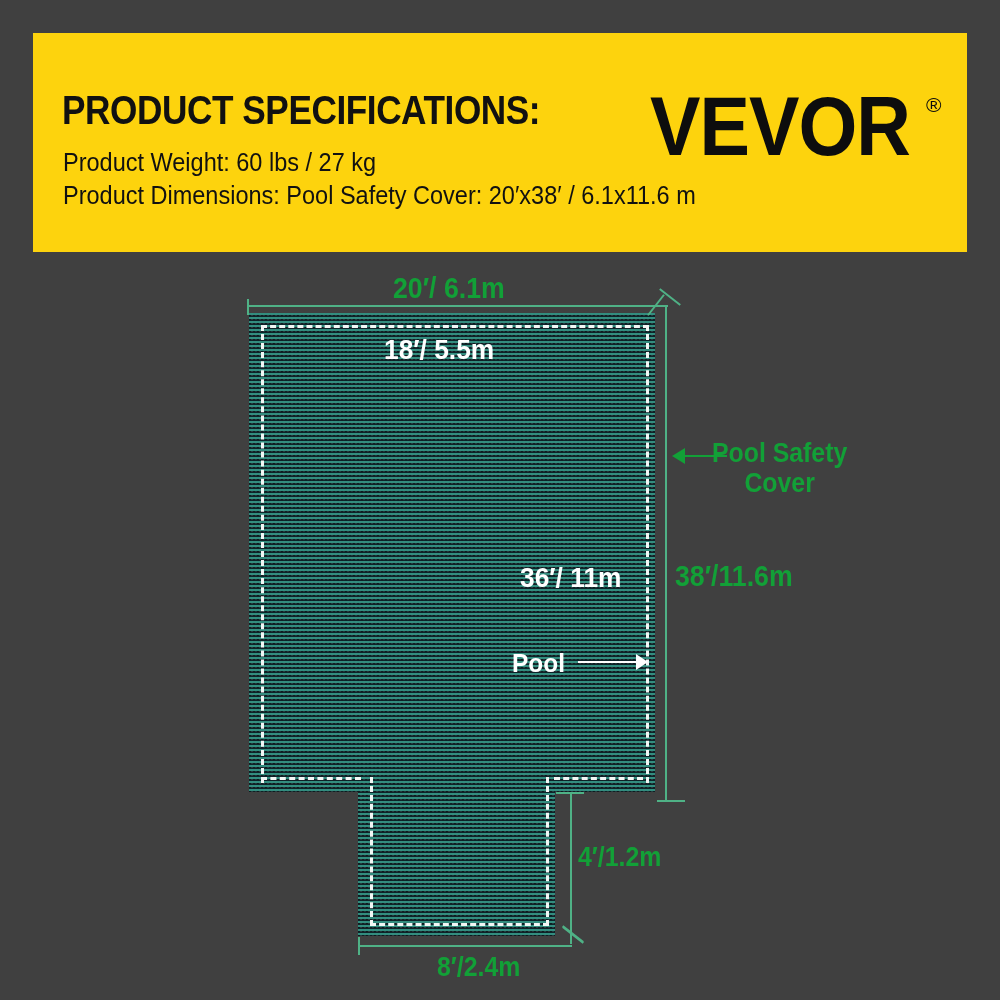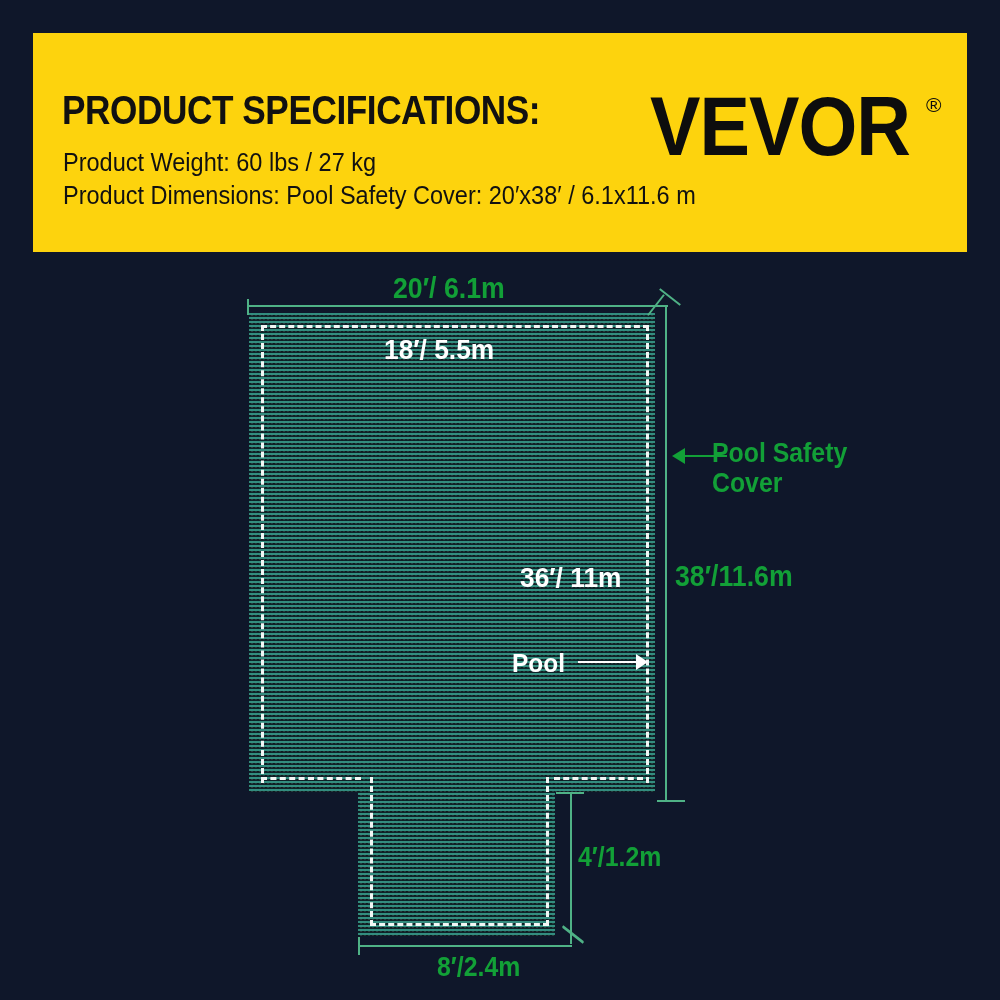--- a/index.html
+++ b/index.html
@@ -2,21 +2,21 @@
 <html style="--banner-bg: #FDD30D; --accent: #4FB286; --accent-text: #12A037;"><head>
 <meta charset="utf-8">
 <style>
   html,body{margin:0;padding:0;}
   body{
     width:1000px;height:1000px;
     background:#ffffff;
     font-family:"Liberation Sans", sans-serif;
     overflow:hidden;position:relative;
   }
-  .page{position:absolute;inset:0;background:#0f172a;}
+  .page{position:absolute;inset:0;background:#404040;text-align:center;}
 
   
   .banner{
     position:absolute;left:33px;top:33px;width:934px;height:219px;
     background:var(--banner-bg,#FDD30D);
   }
   .banner-title{
     position:absolute;left:29px;top:55px;
     font-family:"Liberation Sans Narrow","Liberation Sans",sans-serif;
     font-weight:bold;font-size:40px;letter-spacing:-0.5px;

